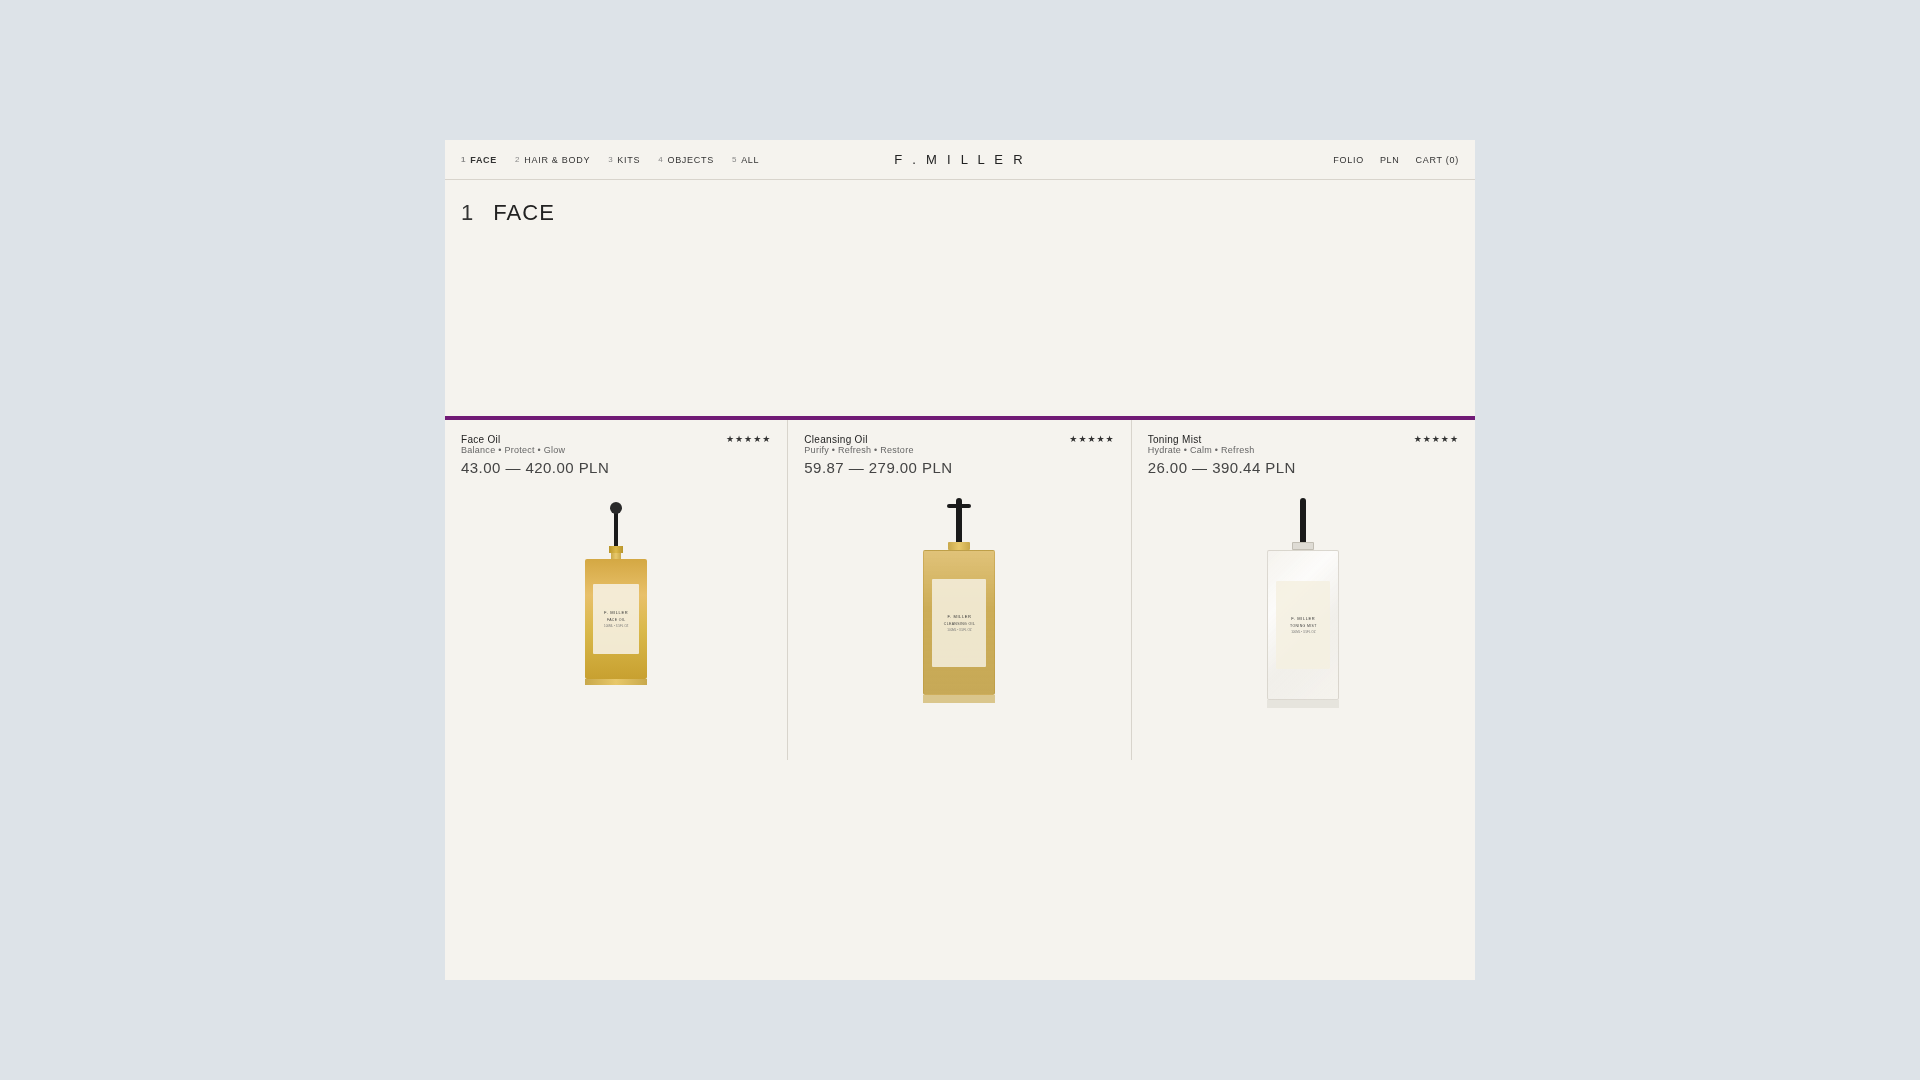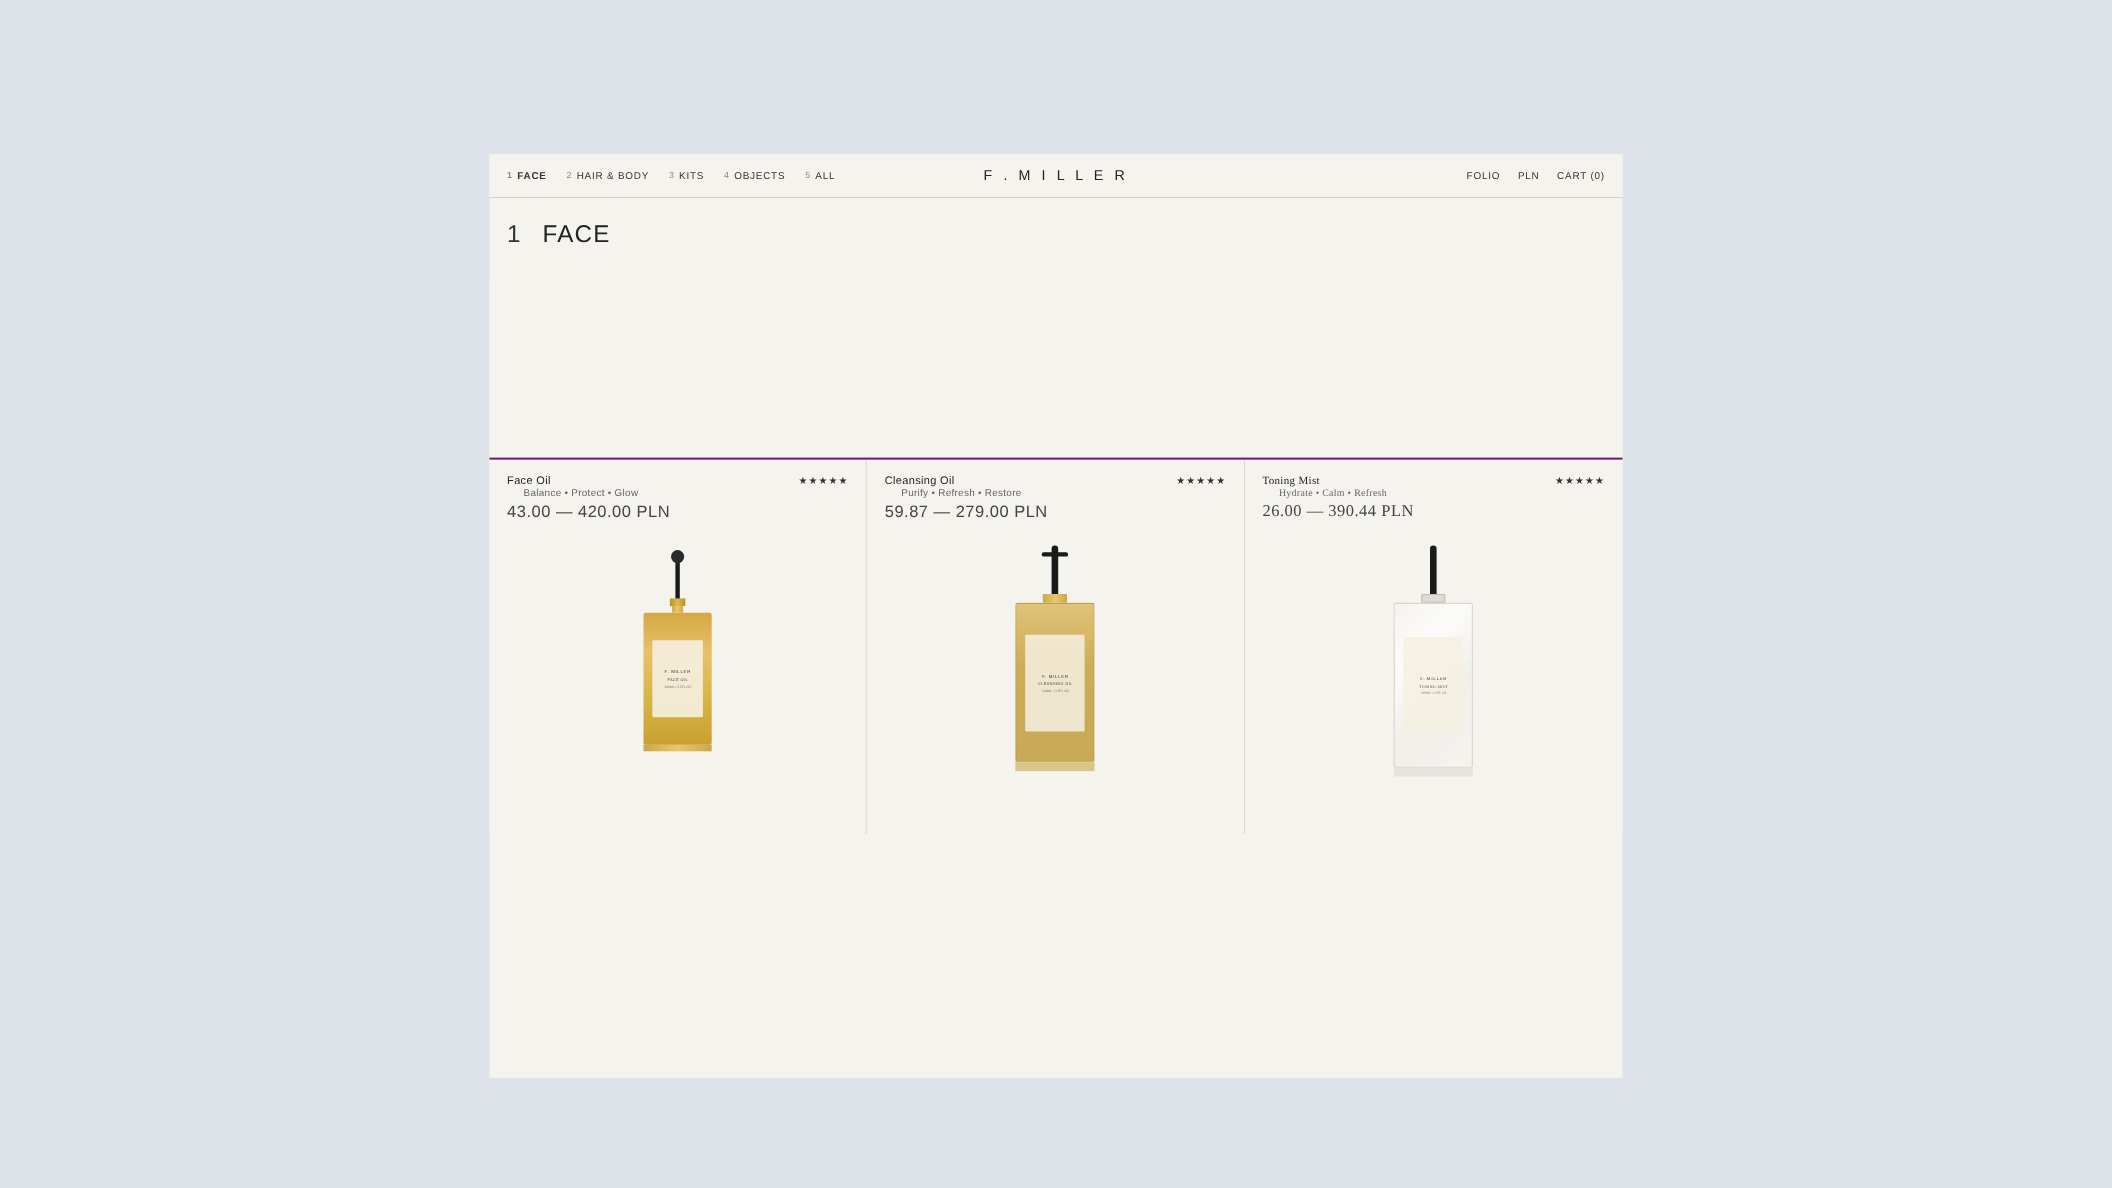--- a/index.html
+++ b/index.html
@@ -119,35 +119,34 @@
     
     .hero-area {
       height: 160px;
       background: #f5f3ee;
     }
 
     
     .products-grid {
       display: grid;
       grid-template-columns: 1fr 1fr 1fr;
-      border-top: 2px solid #701a75;
+      border-top: 4px solid #701a75;
     }
 
     .product-card {
       padding: 14px 16px 0 16px;
       border-right: 1px solid #d8d4cc;
       background: #f5f3ee;
       cursor: pointer;
       min-height: 340px;
       position: relative;
     }
 
     .product-card:last-child {
       border-right: none;
-      font-family: Liberation Serif, serif;
     }
 
     .product-card-header {
       display: flex;
       justify-content: space-between;
       align-items: flex-start;
       margin-bottom: 2px;
     }
 
     .product-name {
@@ -155,21 +154,20 @@
       font-weight: 500;
       color: #222;
       letter-spacing: 0.03em;
     }
 
     .product-tagline {
       font-size: 9px;
       color: #666;
       letter-spacing: 0.03em;
       margin-bottom: 4px;
-      margin-left: 15px;
     }
 
     .product-price {
       font-size: 15px;
       color: #444;
       letter-spacing: 0.03em;
     }
 
     .stars {
       color: #333;

